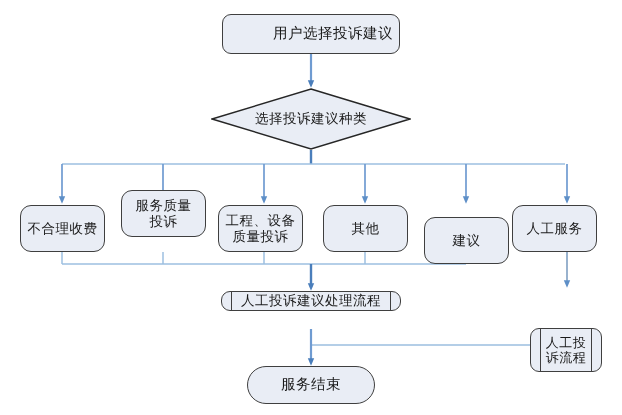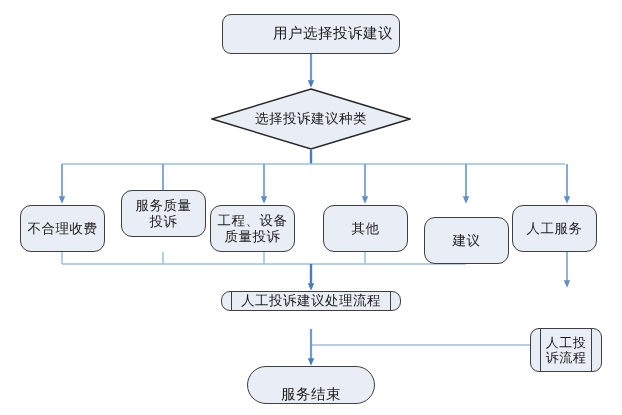--- a/index.html
+++ b/index.html
@@ -87,29 +87,29 @@
   .diamond-text {
     position: relative;
     z-index: 2;
   }
 
   #n-start   { left: 222px; top: 14px;  width: 178px; height: 40px;  font-size: 14.5px; padding-left: 44px; }
   #n-decide  { left: 211px; top: 88px;  width: 200px; height: 62px;  font-size: 13.5px; }
 
   #n-opt1 { left: 20px;  top: 205px; width: 85px; height: 47px; font-size: 13.5px; }
   #n-opt2 { left: 121px; top: 190px; width: 85px; height: 47px; font-size: 13.5px; }
-  #n-opt3 { left: 210px; top: 205px; width: 85px; height: 47px; font-size: 13.5px; }
+  #n-opt3 { left: 218px; top: 205px; width: 85px; height: 47px; font-size: 13.5px; }
   #n-opt4 { left: 323px; top: 205px; width: 85px; height: 47px; font-size: 13.5px; }
   #n-opt5 { left: 424px; top: 205px; width: 85px; height: 47px; font-size: 13.5px; margin-top: 12px; }
   #n-opt6 { left: 512px; top: 205px; width: 85px; height: 47px; font-size: 13.5px; }
 
   #n-proc-main { left: 221px; top: 291px; width: 180px; height: 20px; font-size: 13.5px; }
   #n-proc-side { left: 530px; top: 288px; width: 72px;  height: 44px; font-size: 13px; margin-top: 40px; }
 
-  #n-end { left: 247px; top: 366px; width: 128px; height: 38px; font-size: 14.5px; align-items: flex-end; }
+  #n-end { left: 247px; top: 366px; width: 128px; height: 38px; font-size: 14.5px; }
 </style>
 </head>
 <body>
 
 <svg id="flow-canvas" viewBox="0 0 622 415" xmlns="http://www.w3.org/2000/svg">
   <defs>
     <marker id="arrow-dark" markerWidth="9" markerHeight="9" refX="4.2" refY="3.6" orient="auto" markerUnits="userSpaceOnUse">
       <path d="M0.4,0.4 L8.0,3.6 L0.4,6.8 z" fill="#4a7ebb"></path>
     </marker>
     <marker id="arrow-light" markerWidth="9" markerHeight="9" refX="4.2" refY="3.6" orient="auto" markerUnits="userSpaceOnUse">

